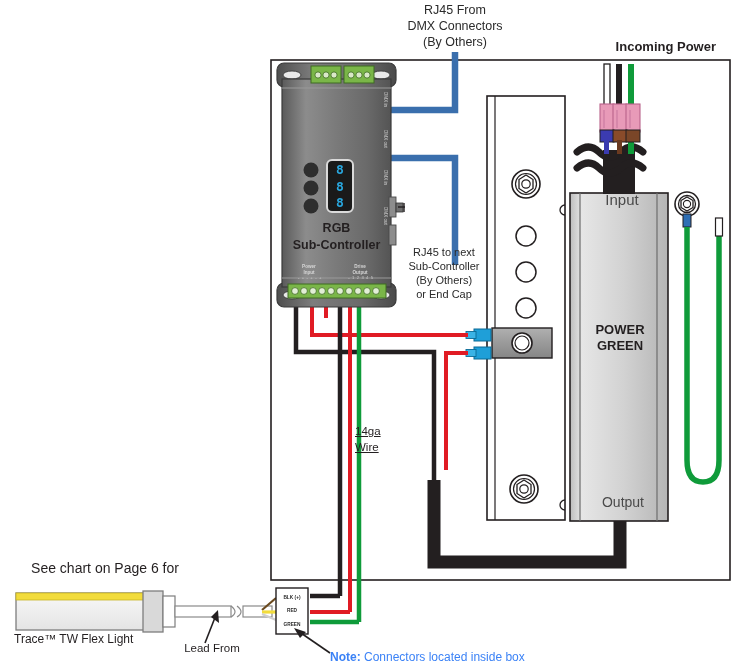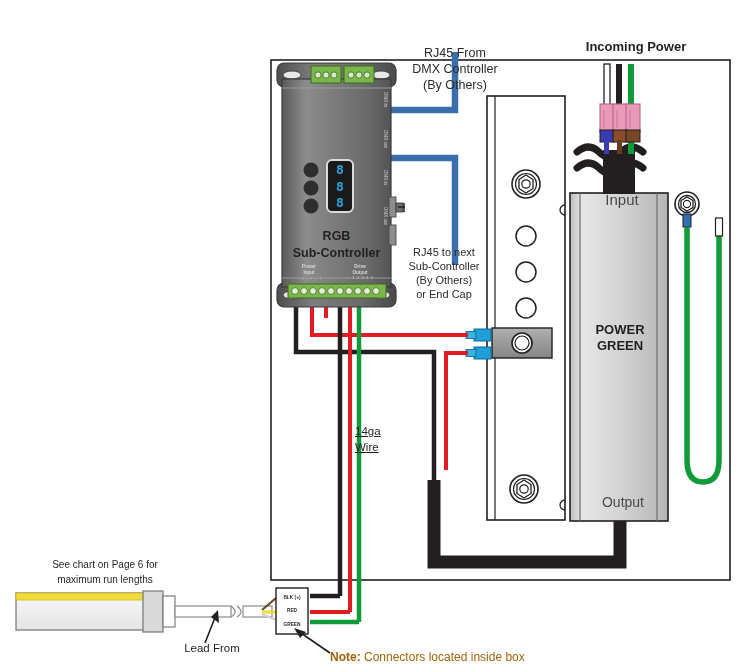--- a/index.html
+++ b/index.html
@@ -253,45 +253,45 @@
     </g>
 
   </svg>
 
   <div style="position:absolute;left:330px;top:163px;width:20px;height:46px;display:flex;flex-direction:column;justify-content:space-between;align-items:center;">
     <span style="font-family:'DejaVu Sans Mono',monospace;font-size:13px;color:#29a8e0;line-height:1;font-weight:bold;">8</span>
     <span style="font-family:'DejaVu Sans Mono',monospace;font-size:13px;color:#29a8e0;line-height:1;font-weight:bold;">8</span>
     <span style="font-family:'DejaVu Sans Mono',monospace;font-size:13px;color:#29a8e0;line-height:1;font-weight:bold;">8</span>
   </div>
 
-  <div class="lbl lbl-dark" style="left:370px;top:2px;width:170px;font-size:12.5px;margin-top:43px;">
+  <div class="lbl lbl-dark" style="left:370px;top:2px;width:170px;font-size:12.5px;">
     <div>RJ45 From</div>
-    <div>DMX Controller</div>
+    <div>DMX Connectors</div>
     <div>(By Others)</div>
   </div>
 
   <div class="lbl lbl-dark" style="left:396px;top:245px;width:96px;font-size:11px;">
     <div>RJ45 to next</div>
     <div>Sub-Controller</div>
     <div>(By Others)</div>
     <div>or End Cap</div>
   </div>
 
-  <div class="lbl bold" style="left:556px;top:39px;width:160px;font-size:13px;color:#231f20;">Incoming Power</div>
+  <div class="lbl bold" style="left:556px;top:39px;width:160px;font-size:13px;color:#231f20;text-align:right;">Incoming Power</div>
 
   <div class="lbl" style="left:592px;top:190px;width:60px;font-size:15px;color:#4a4a4a;">Input</div>
 
   <div class="lbl bold" style="left:580px;top:322px;width:80px;font-size:13px;color:#231f20;line-height:1.25;">
     <div>POWER</div>
     <div>GREEN</div>
   </div>
 
   <div class="lbl" style="left:590px;top:494px;width:66px;font-size:14px;color:#4a4a4a;">Output</div>
 
-  <div class="lbl bold" style="left:282px;top:228px;width:109px;font-size:12.5px;color:#231f20;line-height:1.35;">
+  <div class="lbl bold" style="left:282px;top:220px;width:109px;font-size:12.5px;color:#231f20;line-height:1.35;">
     <div>RGB</div>
     <div>Sub-Controller</div>
   </div>
 
   <div class="lbl bold" style="left:288px;top:264px;width:42px;font-size:4.6px;color:#d6d6d6;line-height:1.2;">
     <div>Power</div>
     <div>Input</div>
   </div>
   <div class="lbl" style="left:286px;top:275px;width:48px;font-size:4.2px;color:#c9c9c9;letter-spacing:0.6px;">- + - + - +</div>
 
@@ -304,31 +304,31 @@
   <div class="vlabel" style="left:388px;top:92px;transform:rotate(90deg);font-size:4.6px;color:#cfcfcf;">DMX in</div>
   <div class="vlabel" style="left:388px;top:130px;transform:rotate(90deg);font-size:4.6px;color:#cfcfcf;">DMX out</div>
   <div class="vlabel" style="left:388px;top:170px;transform:rotate(90deg);font-size:4.6px;color:#cfcfcf;">DMX in</div>
   <div class="vlabel" style="left:388px;top:207px;transform:rotate(90deg);font-size:4.6px;color:#cfcfcf;">DMX out</div>
 
   <div class="lbl" style="left:355px;top:424px;width:46px;font-size:11.5px;color:#231f20;line-height:1.35;text-align:left;text-decoration:underline;">
     <div>14ga</div>
     <div>Wire</div>
   </div>
 
-  <div class="lbl" style="left:20px;top:558px;width:170px;font-size:10px;color:#231f20;line-height:1.45;">
+  <div class="lbl" style="left:20px;top:558px;width:170px;font-size:14px;color:#231f20;line-height:1.45;">
     <div>See chart on Page 6 for</div>
-    <div>maximum run lengths</div>
-  </div>
-
+  </div>
+
+  <div class="lbl" style="left:14px;top:632px;width:180px;font-size:12px;color:#231f20;text-align:left;">Trace™ TW Flex Light</div>
 
   <div class="lbl" style="left:174px;top:641px;width:76px;font-size:11.5px;color:#231f20;">Lead From</div>
 
   <div style="position:absolute;left:278px;top:591px;width:28px;height:40px;display:flex;flex-direction:column;justify-content:space-around;align-items:center;">
     <span style="font-size:4.8px;font-weight:bold;color:#2b2b2b;">BLK (+)</span>
     <span style="font-size:4.8px;font-weight:bold;color:#2b2b2b;">RED</span>
     <span style="font-size:4.8px;font-weight:bold;color:#2b2b2b;">GREEN</span>
   </div>
 
-  <div style="position:absolute;left:330px;top:650px;font-size:12px;color:#a16207;white-space:nowrap;">
+  <div style="position:absolute;left:330px;top:650px;font-size:12px;color:#3b82f6;white-space:nowrap;">
     <span class="bold">Note:</span><span> Connectors located inside box</span>
   </div>
 
 </div>
 
 </body></html>

